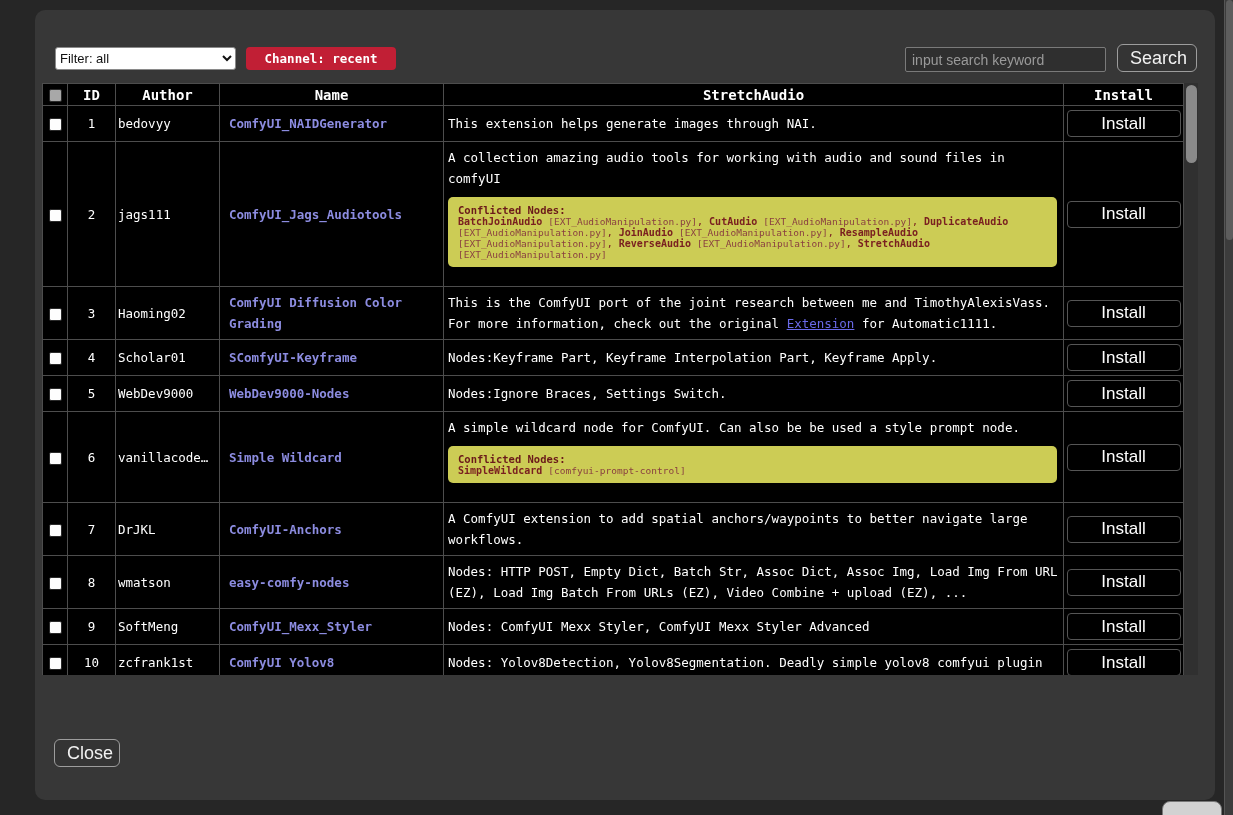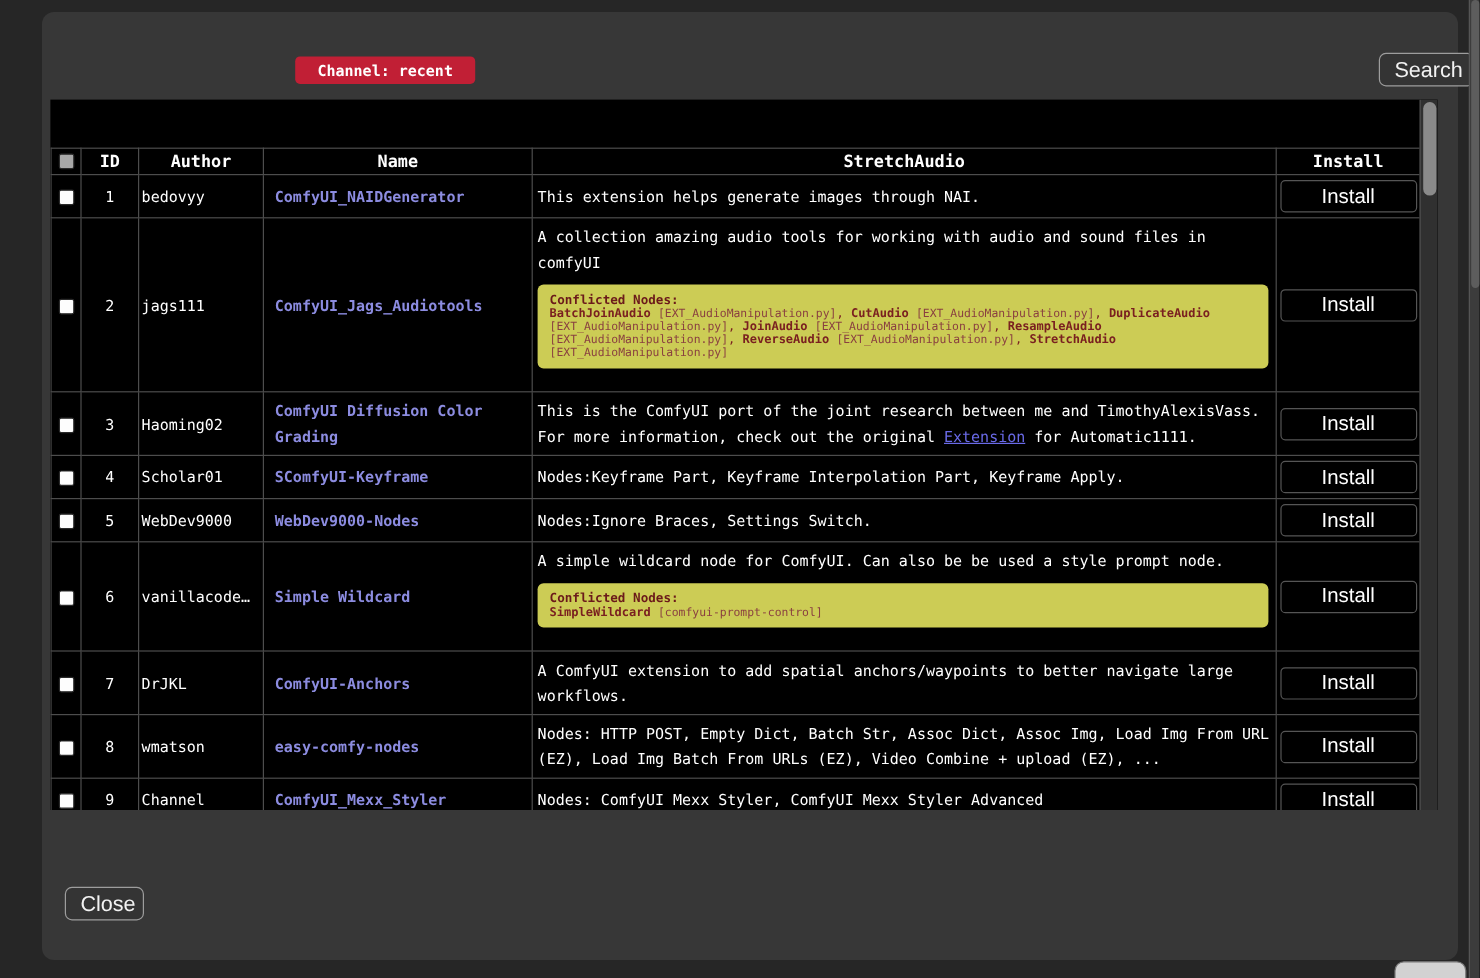--- a/index.html
+++ b/index.html
@@ -45,39 +45,38 @@
     padding: 0 6px;
   }
   .search-input::placeholder { color: #9a9a9a; }
   .btn {
     background: #343434; color: #f2f2f2;
     border: 1px solid #9d9d9d; border-radius: 6px;
     font: 18px "Liberation Sans", sans-serif;
     height: 28px; padding: 0 12px;
     cursor: pointer;
   }
-  .search-btn { position: absolute; left: 1082px; top: 34px; width: 80px; margin-left: 32px; }
+  .search-btn { position: absolute; left: 1082px; top: 34px; width: 80px; }
   .close-btn  { position: absolute; left: 19px;   top: 729px; width: 66px; }
 
   
   .table-wrap {
     position: absolute; left: 7px; top: 73px;
     width: 1156px; height: 592px;
     display: flex;
     background: #000;
     overflow: hidden;
   }
   .grid-area { width: 1141px; overflow: hidden; }
   table {
     border-collapse: collapse;
     table-layout: fixed;
     width: 1141px;
     background: #000;
     color: var(--row_text, #fff);
-    margin-top: 40px;
   }
   col.c-check   { width: 25px; }
   col.c-id      { width: 48px; }
   col.c-author  { width: 104px; }
   col.c-name    { width: 224px; }
   col.c-desc    { width: 620px; }
   col.c-install { width: 120px; }
   th, td { border: 1px solid #4d4d4d; vertical-align: middle; }
   th {
     height: 22px;
@@ -164,23 +163,27 @@
     background: #d2d2d2;
     border: 1px solid #777;
     border-radius: 8px;
   }
 </style>
 </head>
 <body>
 
 <div class="dialog">
 
+  <select class="filter-select">
+    <option>Filter: all</option>
+  </select>
 
   <div class="channel-badge">Channel: recent</div>
 
+  <input class="search-input" type="text" placeholder="input search keyword" style="">
 
   <button class="btn search-btn">Search</button>
 
   <div class="table-wrap">
     <div class="grid-area">
       <table>
         <colgroup>
           <col class="c-check">
             <col class="c-id">
             <col class="c-author">
@@ -285,24 +288,34 @@
               <td class="cell-author">wmatson</td>
               <td class="cell-name"><a class="name-link" href="#">easy-comfy-nodes</a></td>
               <td class="cell-desc">
                 <div class="desc-text">Nodes: HTTP POST, Empty Dict, Batch Str, Assoc Dict, Assoc Img, Load Img From URL (EZ), Load Img Batch From URLs (EZ), Video Combine + upload (EZ), ...</div>
               </td>
               <td class="cell-install"><button class="install-btn">Install</button></td>
             </tr>
             <tr>
               <td class="cell-check"><input class="cb" type="checkbox" style=""></td>
               <td class="cell-id">9</td>
-              <td class="cell-author">Channel</td>
+              <td class="cell-author">SoftMeng</td>
               <td class="cell-name"><a class="name-link" href="#">ComfyUI_Mexx_Styler</a></td>
               <td class="cell-desc">
                 <div class="desc-text">Nodes: ComfyUI Mexx Styler, ComfyUI Mexx Styler Advanced</div>
+              </td>
+              <td class="cell-install"><button class="install-btn">Install</button></td>
+            </tr>
+            <tr>
+              <td class="cell-check"><input class="cb" type="checkbox" style=""></td>
+              <td class="cell-id">10</td>
+              <td class="cell-author">zcfrank1st</td>
+              <td class="cell-name"><a class="name-link" href="#">ComfyUI Yolov8</a></td>
+              <td class="cell-desc">
+                <div class="desc-text">Nodes: Yolov8Detection, Yolov8Segmentation. Deadly simple yolov8 comfyui plugin</div>
               </td>
               <td class="cell-install"><button class="install-btn">Install</button></td>
             </tr>
           </tbody>
       </table>
     </div>
     <div class="table-scrollbar">
       <div class="table-scroll-thumb"></div>
     </div>
   </div>

